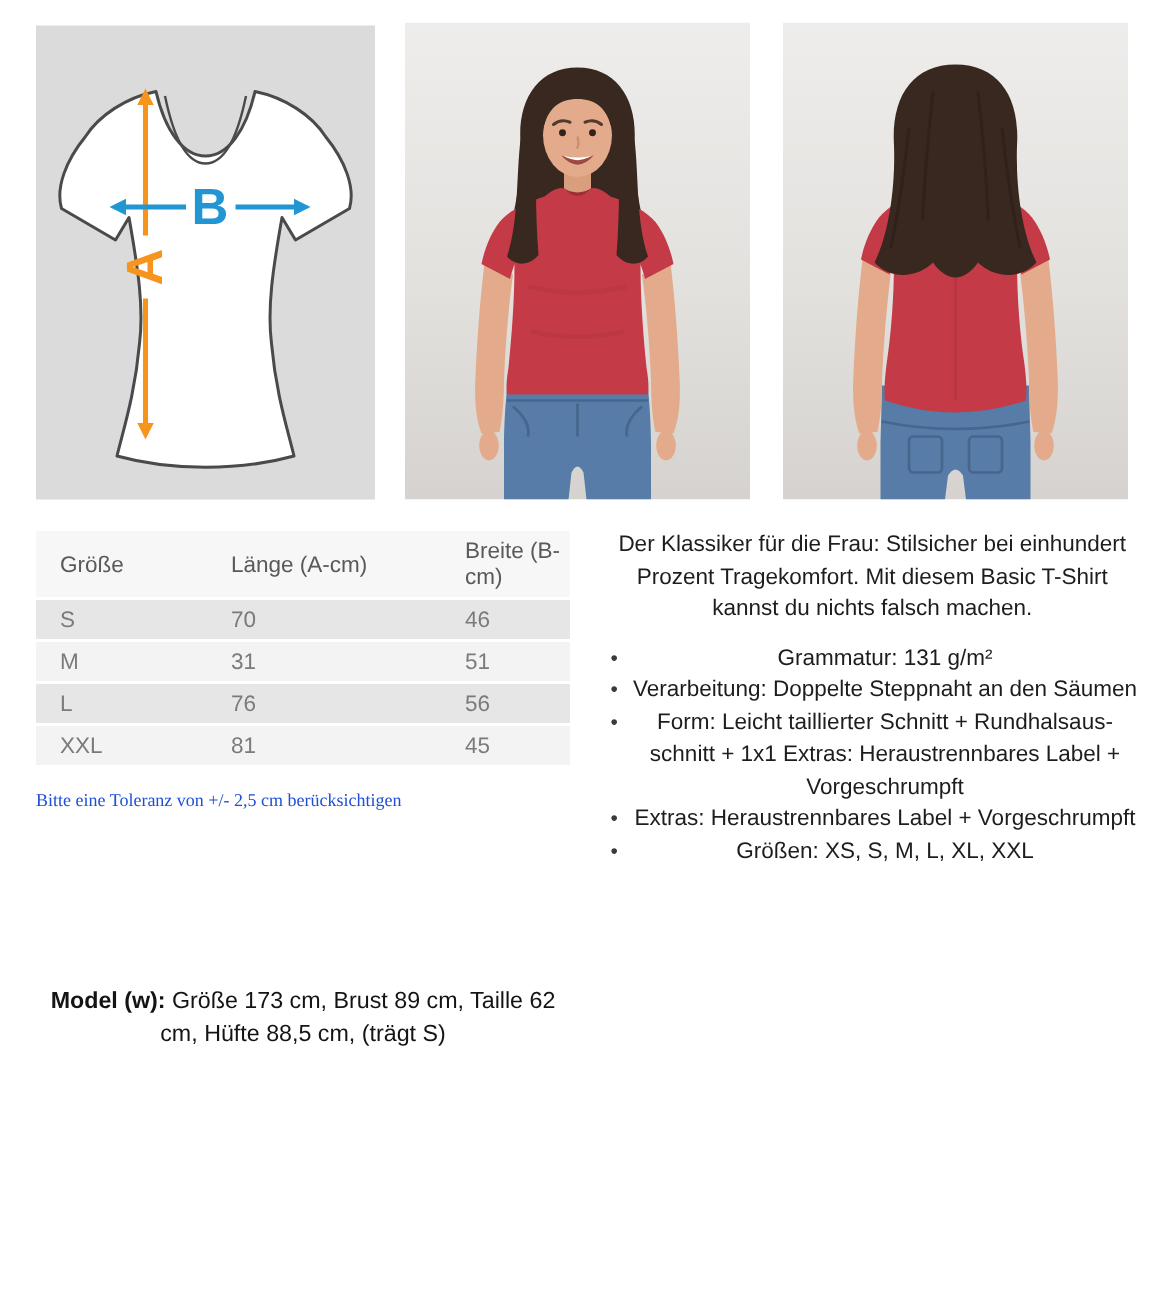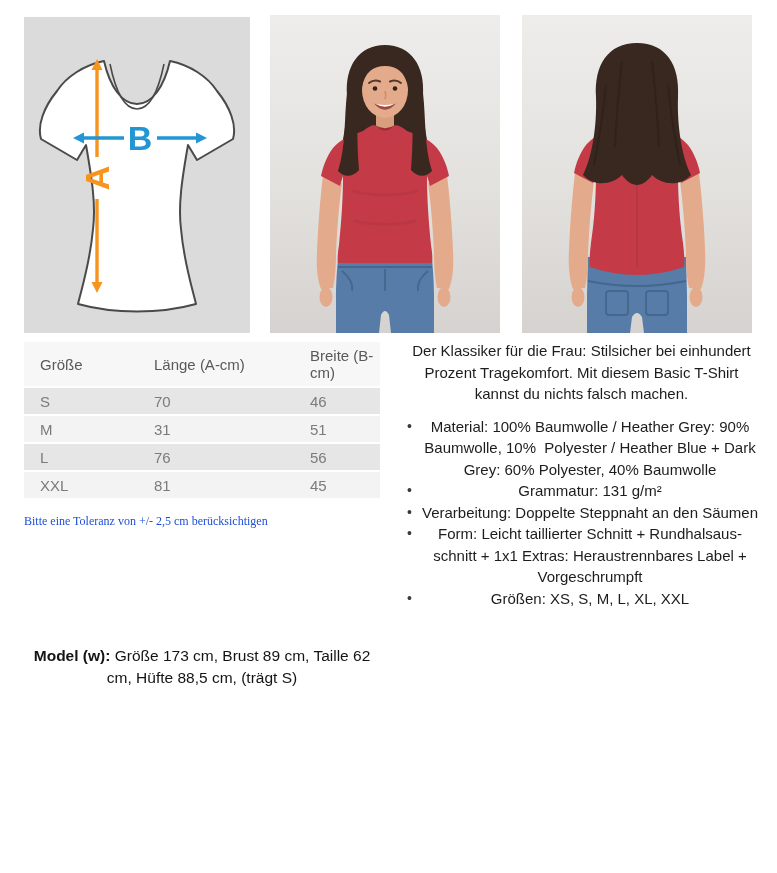--- a/index.html
+++ b/index.html
@@ -8,21 +8,21 @@
     font-family:"Liberation Sans", sans-serif; color:#1c1c1c; overflow:hidden;
   }
   
   .panel { position:absolute; }
   .diagram-panel { left:24px; top:17px; width:226px; height:316px; background:#dbdbdb; }
   .photo-front  { left:270px; top:15px; width:230px; height:318px; }
   .photo-back   { left:522px; top:15px; width:230px; height:318px; }
   .panel svg { display:block; width:100%; height:100%; }
 
   
-  .info { position:absolute; left:24px; top:340px; width:736px; display:flex; }
+  .info { position:absolute; left:24px; top:352px; width:736px; display:flex; }
   .left-col  { width:356px; flex:none; }
   .right-col { width:357px; margin-left:23px; flex:none; font-size:15px; line-height:21.5px; color:#1d1d1d;text-align:center; }
 
   
   table.size-table { width:356px; border-collapse:separate; border-spacing:0 2px; font-size:15px; }
   table.size-table th {
     text-align:left; font-weight:normal; color:#58595b; background:#f7f7f7;
     padding:5px 0 5px 16px; height:18px;
   }
   table.size-table td { color:#7b7b7b; padding:4px 0 4px 16px; height:18px; }
@@ -201,22 +201,22 @@
       </table>
 
       <p class="tolerance-note">Bitte eine Toleranz von +/- 2,5 cm berücksichtigen</p>
 
       <p class="model-note"><b>Model (w):</b><span> Größe 173 cm, Brust 89 cm, Taille 62 cm, Hüfte 88,5 cm, (trägt S)</span></p>
     </div>
 
     <div class="right-col">
       <p class="intro">Der Klassiker für die Frau: Stilsicher bei einhun­dert Prozent Tragekomfort. Mit diesem Basic T-Shirt kannst du nichts falsch machen.</p>
       <ul>
-        <li><span>Material: 100% Baumwolle / Heather Grey: 90% Baumwolle, 10%&nbsp; Polyester / Heather Blue + Dark Grey: 60% Polyester, 40% Baum­wolle</span></li>
         <li><span>Grammatur: 131 g/m²</span></li>
         <li><span>Verarbeitung: Doppelte Steppnaht an den Säumen</span></li>
         <li><span>Form: Leicht taillierter Schnitt + Rundhalsaus­schnitt + 1x1 Extras: Heraustrennbares Label + Vorgeschrumpft</span></li>
+        <li><span>Extras: Heraustrennbares Label + Vorge­schrumpft</span></li>
         <li><span>Größen: XS, S, M, L, XL, XXL</span></li>
       </ul>
     </div>
 
   </div>
 </div>
 
 </body></html>

